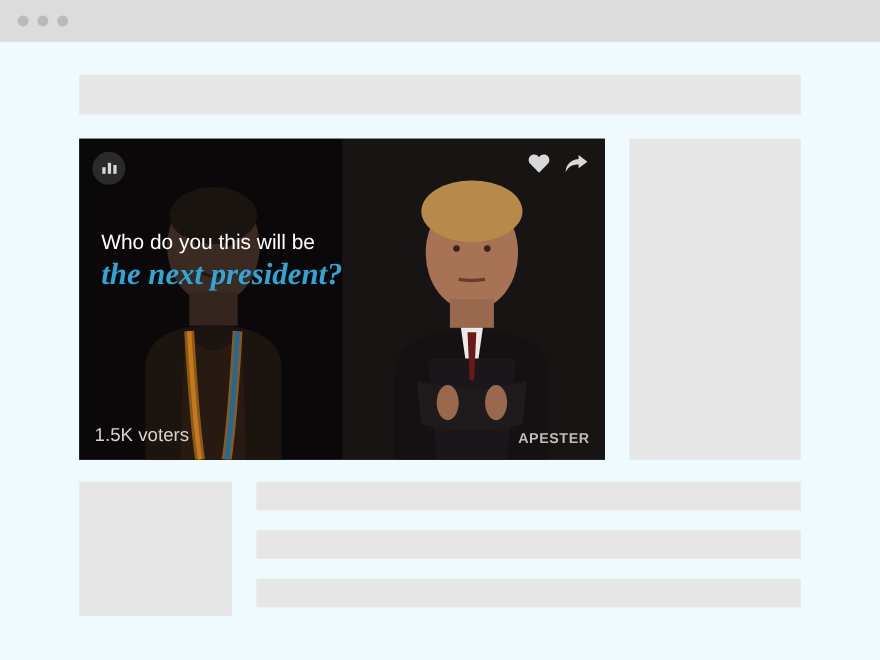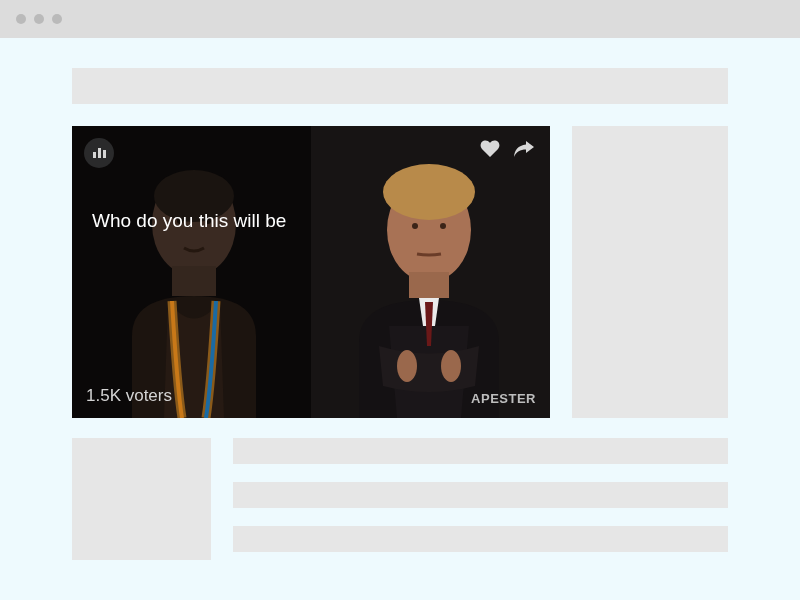--- a/index.html
+++ b/index.html
@@ -220,20 +220,21 @@
           </span>
           <span class="share-icon">
             <svg width="20" height="16" viewBox="0 0 20 16">
                 <path d="M12 0 L20 6 L12 12 L12 8.5 C6 8.5 2.5 10.5 0 16 C0.5 9 4 4.5 12 3.5 Z" fill="#d8d8d8"></path>
               </svg>
           </span>
         </div>
 
         <div class="question">
           <div class="q-line1">Who do you this will be</div>
+          <div class="q-line2">the next president?</div>
         </div>
 
         <div class="voters">1.5K voters</div>
         <div class="brand">APESTER</div>
       </div>
     </div>
 
     <div class="sidebar-block"></div>
   </div>
 

